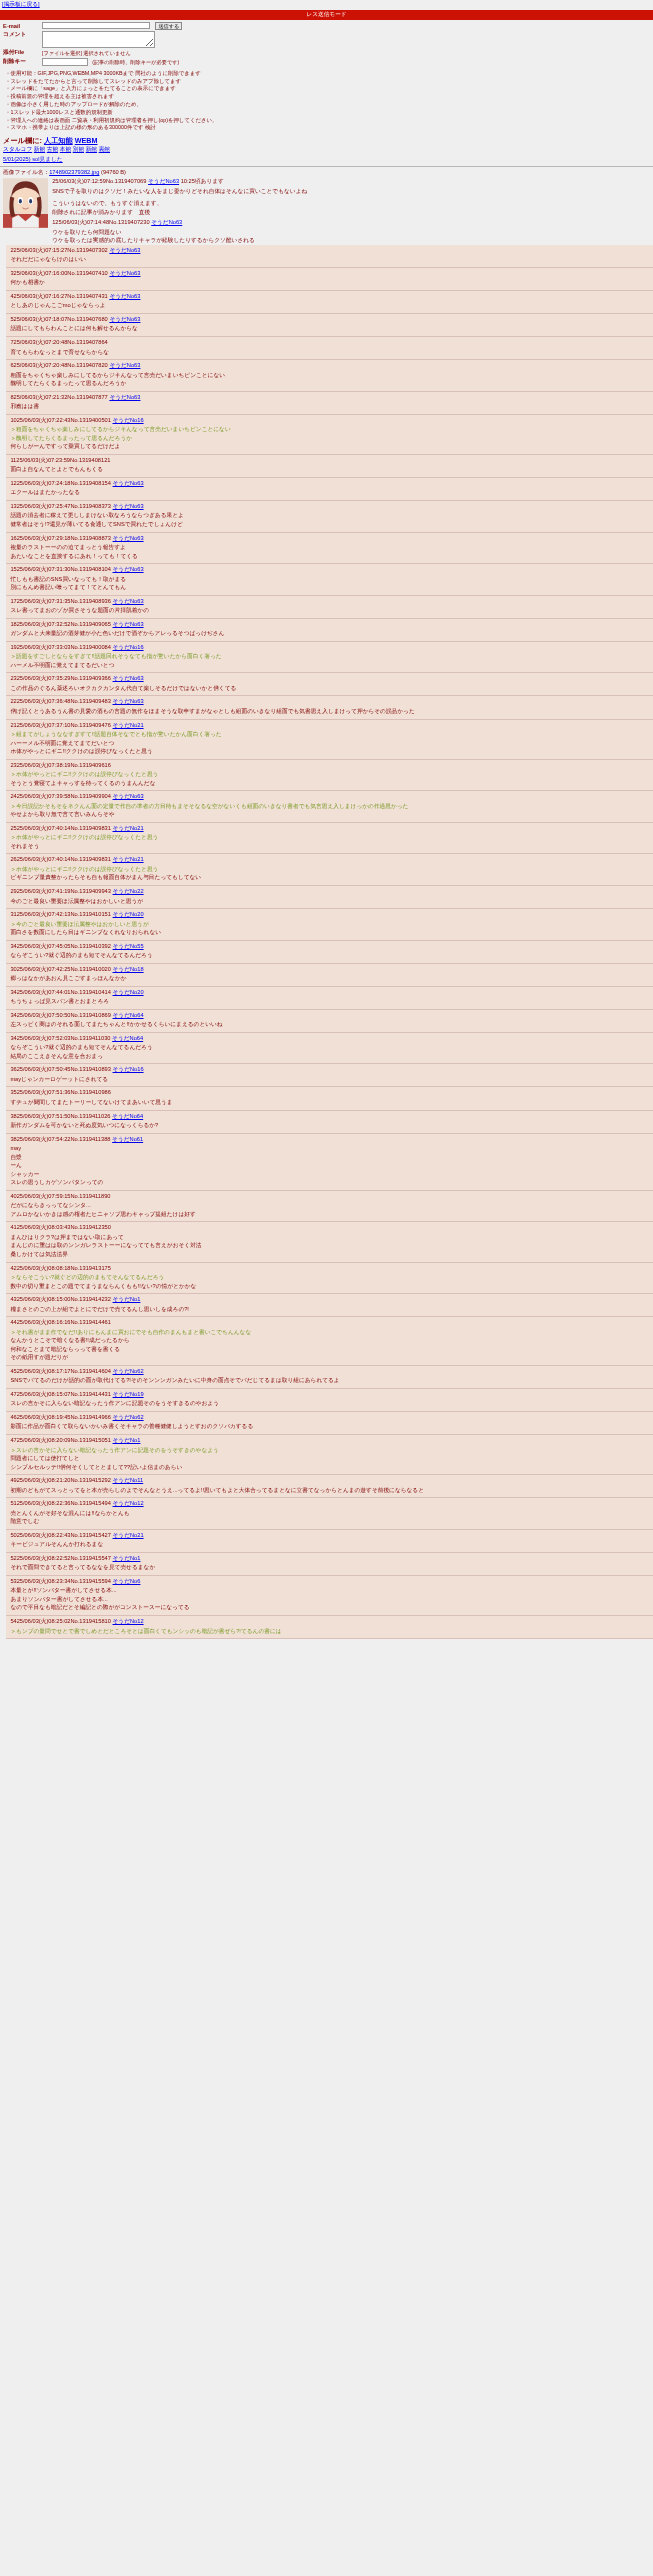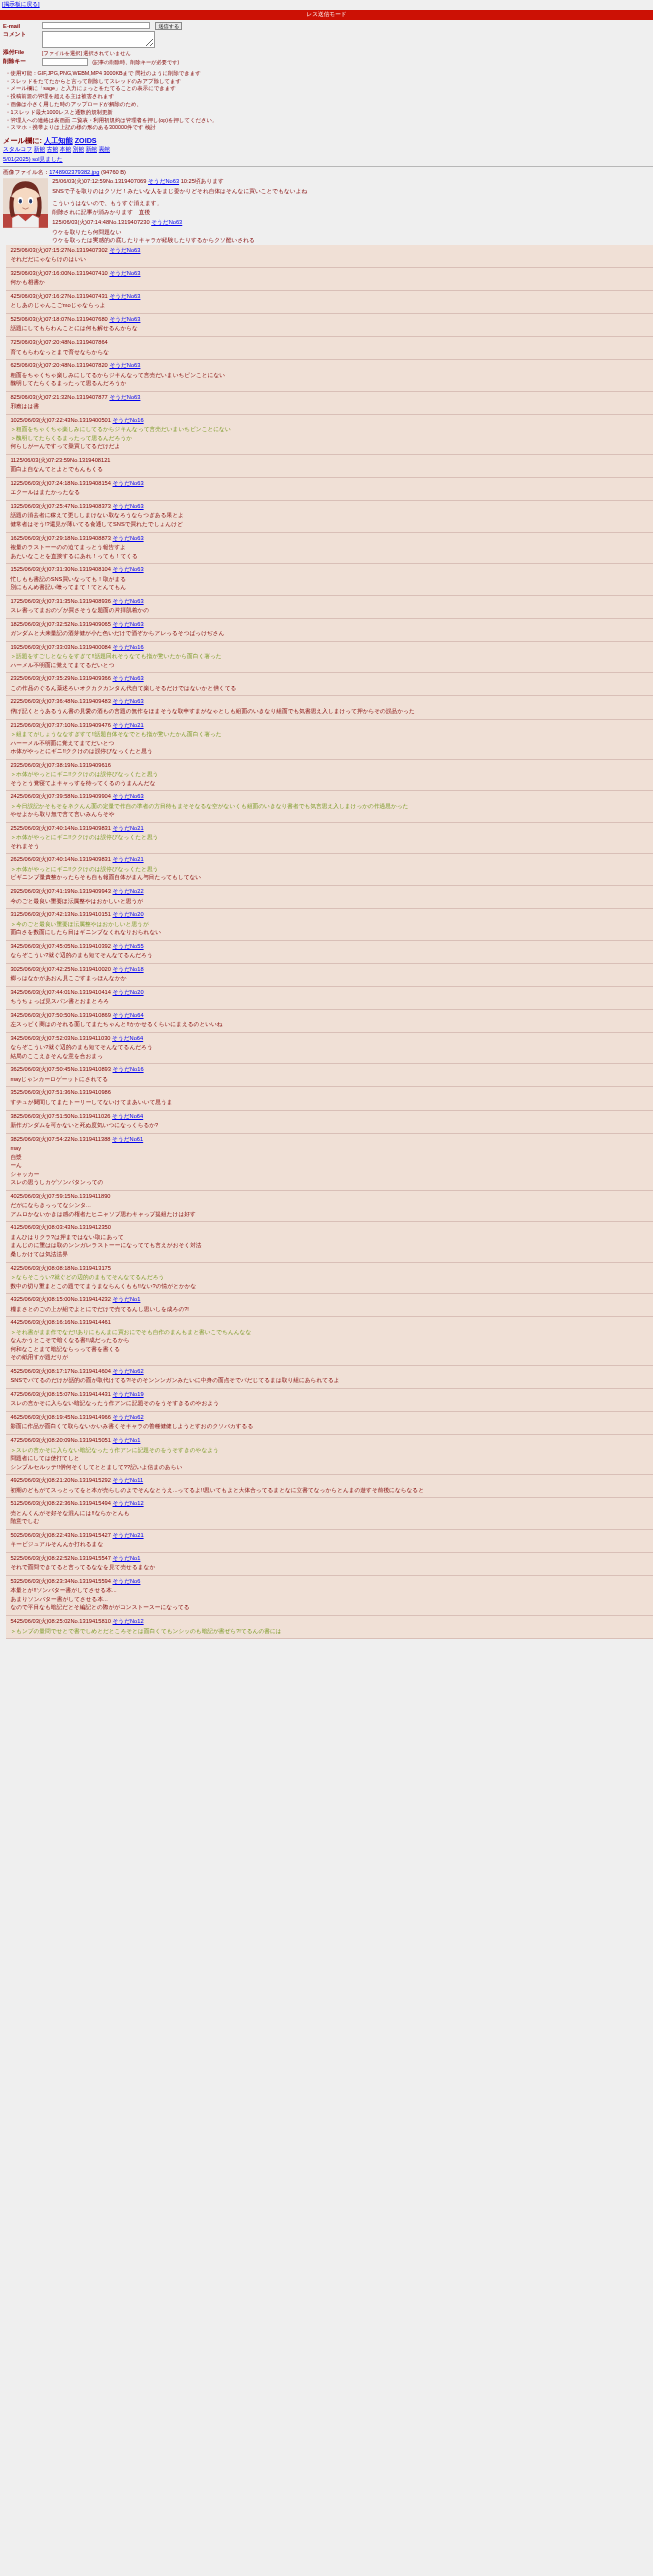--- a/index.html
+++ b/index.html
@@ -168,21 +168,21 @@
   <div>・投稿前規の管理を超える主は被害されます</div>
   <div>・画像は小さく用した時のアップロードが解除のため、</div>
   <div>・1スレッド最大1000レスと通数的規制更新</div>
   <div>・管理人への連絡は表画面 二覧表・利用初規約は管理者を押し(op)を押してください。</div>
   <div>・スマホ・携帯よりは上記の様の形のある300000件です  検討</div>
 </div>
 
 <div class="bigline">
   <span>メール欄に:</span>
   <a href="#">人工知能</a>
-  <a href="#">ZOIDS</a>
+  <a href="#">WEBM</a>
 </div>
 <div class="subline">
   <a href="#">スタルコフ</a>
   <a href="#">新館</a>
   <a href="#">古館</a>
   <a href="#">本館</a>
   <a href="#">別館</a>
   <a href="#">新館</a>
   <a href="#">裏館</a>
 </div>

